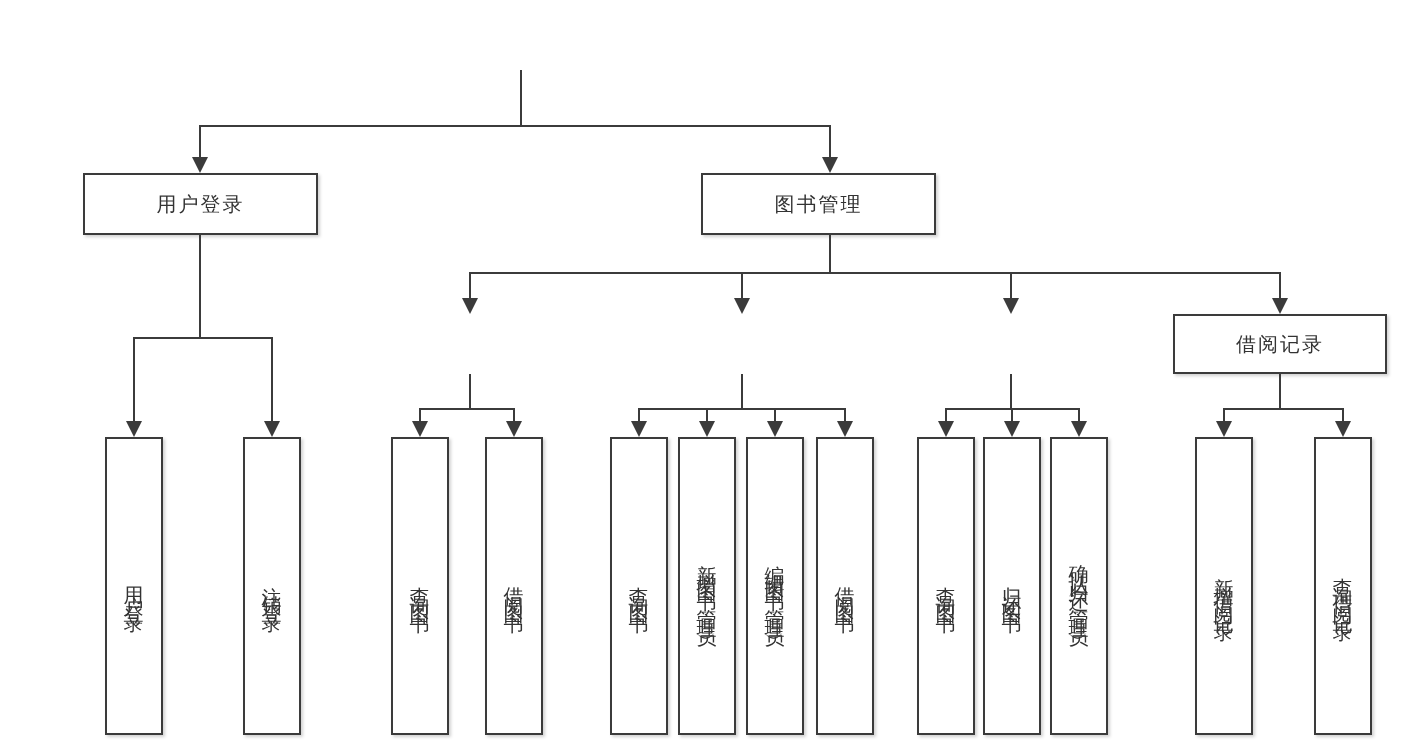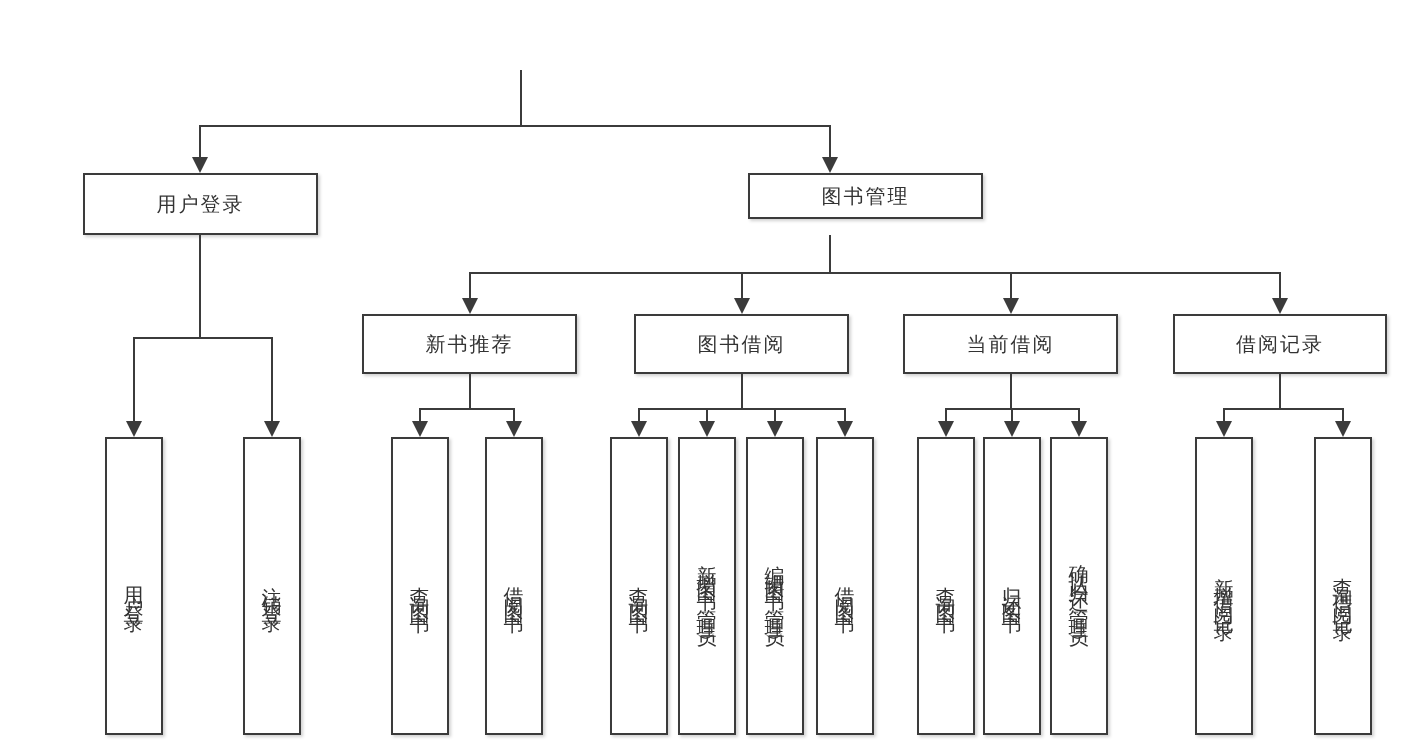--- a/index.html
+++ b/index.html
@@ -65,43 +65,40 @@
 
 
   <div class="vline" style="left:520px;top:70px;height:55px"></div>
   <div class="hline" style="left:199px;top:125px;width:632px"></div>
   <div class="vline" style="left:199px;top:125px;height:36px"></div>
   <div class="vline" style="left:829px;top:125px;height:36px"></div>
   <div class="arr" style="left:192px;top:157px"></div>
   <div class="arr" style="left:822px;top:157px"></div>
 
   <div class="box" style="left:83px;top:173px;width:235px;height:62px">用户登录</div>
-  <div class="box" style="left:748px;top:173px;width:235px;height:46px">图书管理</div>
+  <div class="box" style="left:701px;top:173px;width:235px;height:62px">图书管理</div>
 
   <div class="vline" style="left:199px;top:235px;height:103px"></div>
   <div class="hline" style="left:133px;top:337px;width:140px"></div>
   <div class="vline" style="left:133px;top:337px;height:86px"></div>
   <div class="vline" style="left:271px;top:337px;height:86px"></div>
   <div class="arr" style="left:126px;top:421px"></div>
   <div class="arr" style="left:264px;top:421px"></div>
 
   <div class="vline" style="left:829px;top:235px;height:37px"></div>
   <div class="hline" style="left:469px;top:272px;width:812px"></div>
   <div class="vline" style="left:469px;top:272px;height:28px"></div>
   <div class="vline" style="left:741px;top:272px;height:28px"></div>
   <div class="vline" style="left:1010px;top:272px;height:28px"></div>
   <div class="vline" style="left:1279px;top:272px;height:28px"></div>
   <div class="arr" style="left:462px;top:298px"></div>
   <div class="arr" style="left:734px;top:298px"></div>
   <div class="arr" style="left:1003px;top:298px"></div>
   <div class="arr" style="left:1272px;top:298px"></div>
 
-  <div class="box" style="left:362px;top:314px;width:215px;height:60px">新书推荐</div>
-  <div class="box" style="left:634px;top:314px;width:215px;height:60px">图书借阅</div>
-  <div class="box" style="left:903px;top:314px;width:215px;height:60px">当前借阅</div>
   <div class="box" style="left:1173px;top:314px;width:214px;height:60px">借阅记录</div>
 
   <div class="vline" style="left:469px;top:374px;height:34px"></div>
   <div class="hline" style="left:419px;top:408px;width:96px"></div>
   <div class="vline" style="left:419px;top:408px;height:15px"></div>
   <div class="vline" style="left:513px;top:408px;height:15px"></div>
   <div class="arr" style="left:412px;top:421px"></div>
   <div class="arr" style="left:506px;top:421px"></div>
 
   <div class="vline" style="left:741px;top:374px;height:34px"></div>

